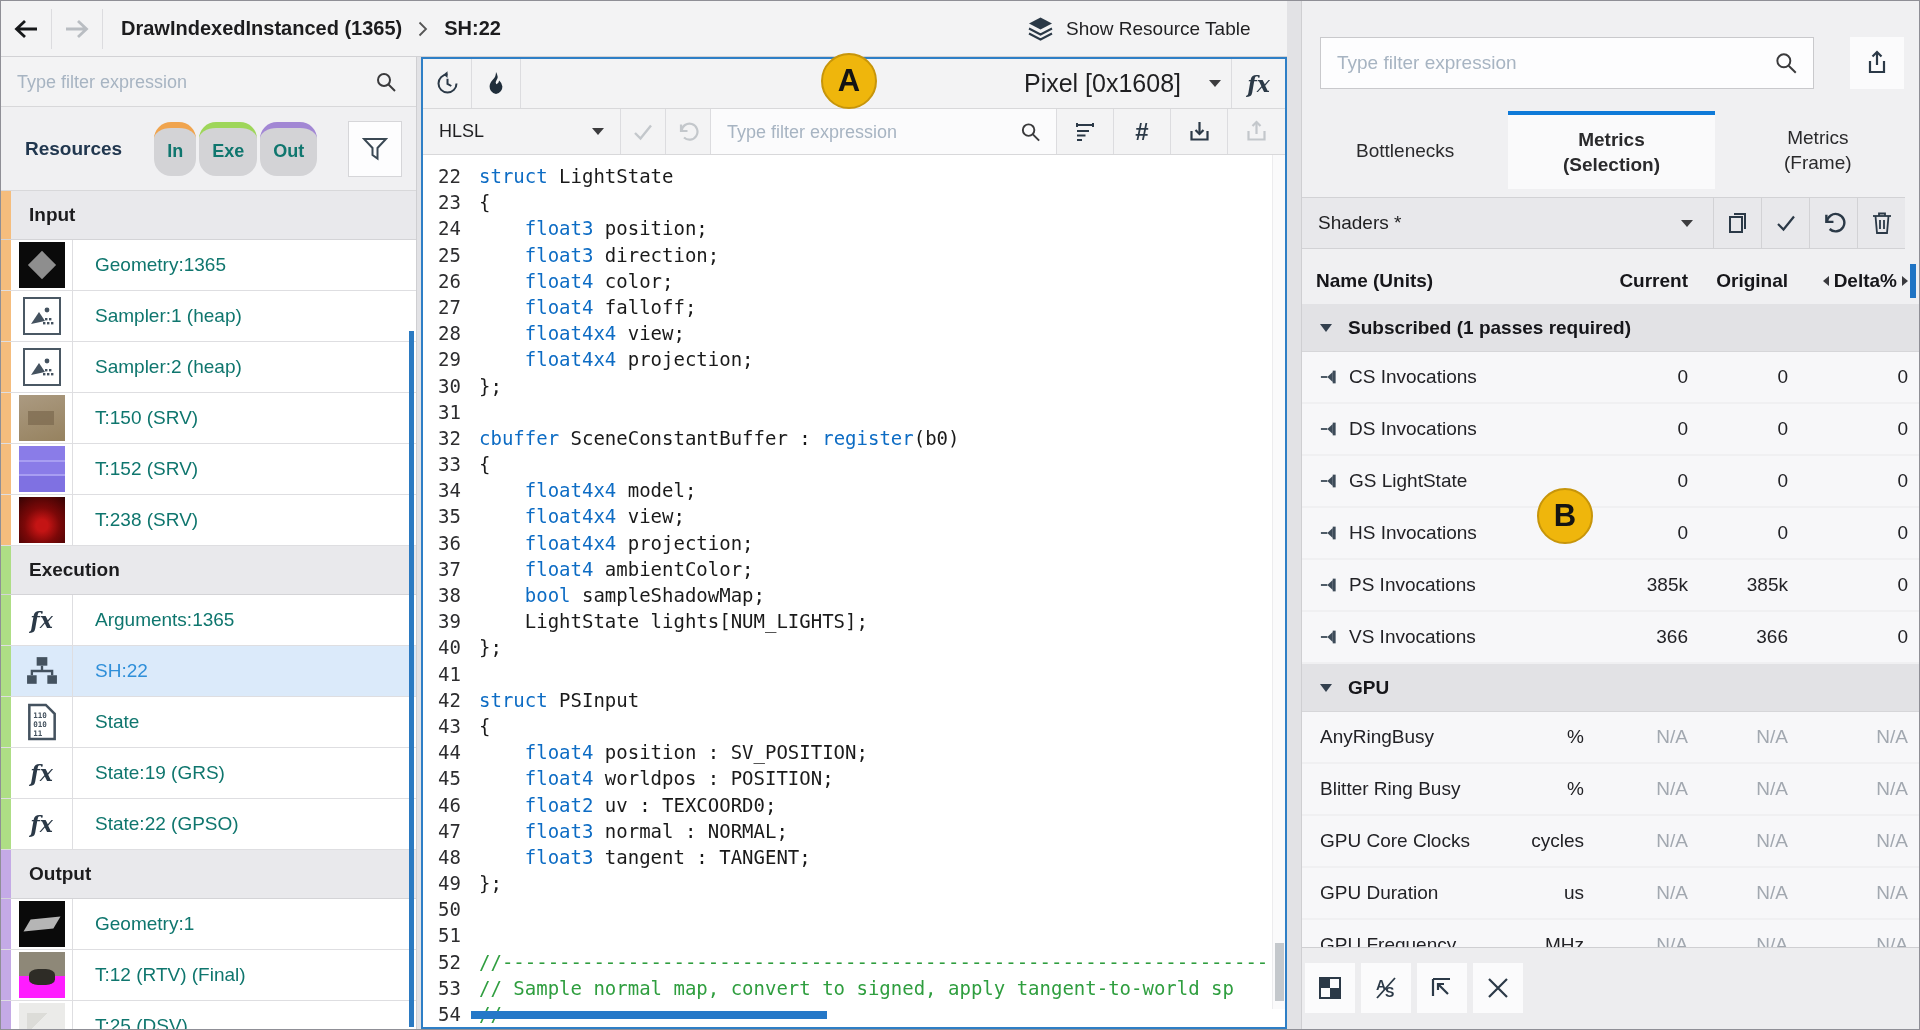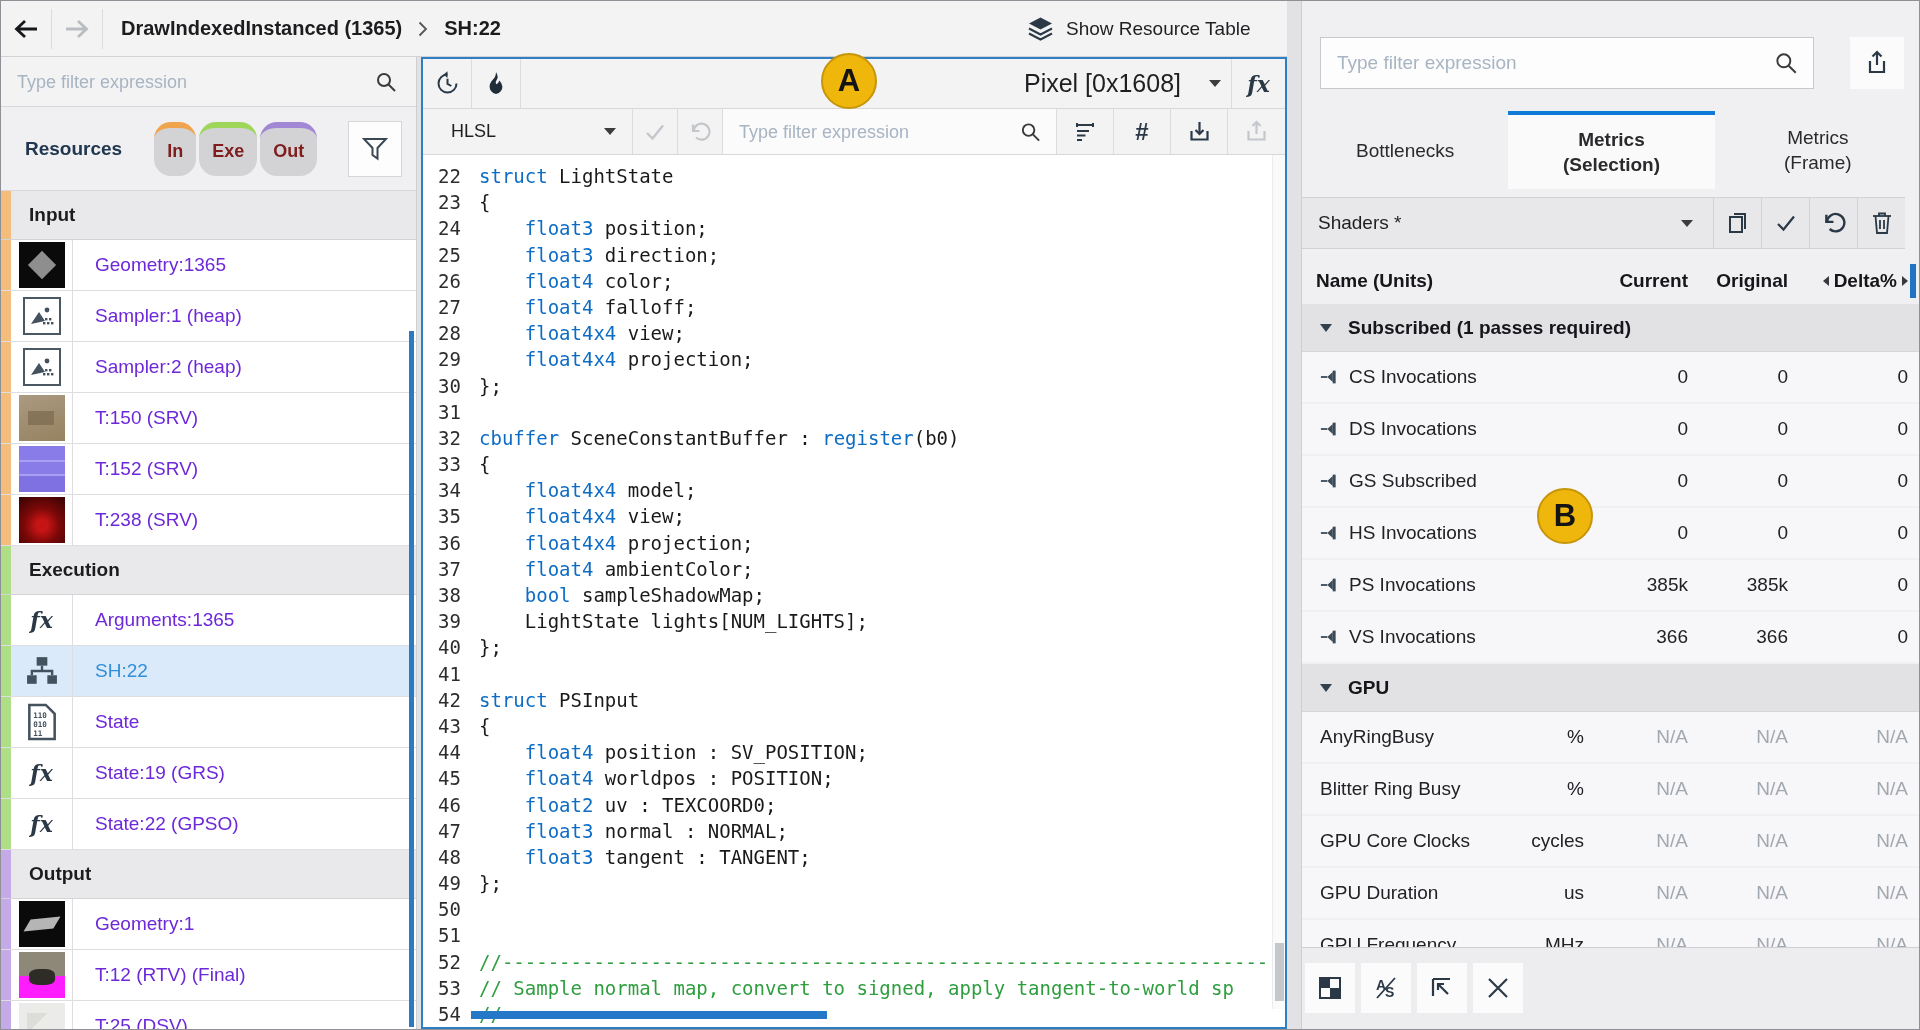--- a/index.html
+++ b/index.html
@@ -24,31 +24,31 @@
   
   .left-panel { position:absolute; left:0; top:56px; width:416px; height:974px; background:#fff;
     border-right:1px solid #cfcfd2; overflow:hidden; }
   .lp-filter { position:relative; height:50px; background:#f3f3f4; border-bottom:1px solid #d8d8da; }
   .ph { position:absolute; left:16px; top:50%; transform:translateY(-50%); font-size:18px; color:#a7b4c2; }
   .lp-filter .search-ic { position:absolute; right:18px; top:50%; transform:translateY(-50%); }
   .lp-resources { height:84px; background:#f0f0f2; border-bottom:1px solid #d8d8da; display:flex; align-items:center; position:relative; }
   .res-label-t { margin-left:24px; font-size:19px; font-weight:bold; color:#21374f; }
   .res-btns { display:flex; gap:3px; margin-left:32px; }
   .res-btn { height:54px; background:#d3d3d6; border-top:6px solid #999; padding:0 13px; display:flex; align-items:center;
-    font-size:18px; font-weight:bold; color:#7f1d1d;border-radius:17px; }
+    font-size:18px; font-weight:bold; color:#0f766e;border-radius:17px; }
   .funnel-btn { margin-left:auto; margin-right:14px; width:54px; height:56px; background:#fdfdfe; border:1px solid #d6d6d9;
     display:flex; align-items:center; justify-content:center; }
   .resource-list { position:absolute; left:0; top:134px; right:0; bottom:0; overflow:hidden; }
   .res-hdr { position:relative; height:49px; background:#e9e9ec; border-bottom:1px solid #d4d4d7;
     display:flex; align-items:center; padding-left:28px; font-size:19px; font-weight:bold; color:#1c1c1e; }
   .res-item { position:relative; height:51px; background:#fff; border-bottom:1px solid #dedee1;
     display:flex; align-items:center; padding-left:10px; }
   .stripe { position:absolute; left:0; top:0; bottom:0; width:10px; }
   .icon-cell { width:62px; height:100%; display:flex; align-items:center; justify-content:center; border-right:1px solid #dedee1; }
-  .res-item-label { margin-left:22px; font-size:19px; color:#6d28d9; white-space:nowrap; }
+  .res-item-label { margin-left:22px; font-size:19px; color:#0f766e; white-space:nowrap; }
   .res-item.selected { background:#dbeafa; }
   .res-item.selected .res-item-label { color:#2f8fd9; }
   .thumb { width:46px; height:46px; }
   .thumb-black { background:#0a0a0a; display:flex; align-items:center; justify-content:center; }
   .diamond { width:20px; height:20px; background:#8e8e8e; transform:rotate(45deg); }
   .para { width:28px; height:12px; background:#b5b5b5; transform:skewX(-35deg) rotate(-6deg); }
   .thumb-tan { background:linear-gradient(160deg,#ab9a81 0%,#96825f 100%); position:relative; }
   .thumb-tan::after { content:""; position:absolute; left:9px; top:16px; width:26px; height:14px; background:#7d6b50; opacity:.75; }
   .thumb-purple { background:linear-gradient(180deg,#8a7ce8 0 30%,#a89ef2 30% 35%,#8a7ce8 35% 60%,#a89ef2 60% 65%,#7f71e2 65% 100%); }
   .thumb-red { background:radial-gradient(circle at 50% 62%, #c41414 0 16%, #7c0808 48%, #340303 100%); }
@@ -65,21 +65,21 @@
   .shader-panel { position:absolute; left:420px; top:56px; width:866px; height:972px; background:#fff;
     border:2px solid #2e7fc6; }
   .sp-row1 { position:relative; height:50px; background:#f3f3f4; border-bottom:1px solid #d8d8da; display:flex; align-items:center; }
   .tool-btn { width:49px; height:100%; display:flex; align-items:center; justify-content:center; border-right:1px solid #dcdcdf; }
   .stage-select { position:absolute; right:64px; top:0; height:100%; display:flex; align-items:center; gap:28px; }
   .stage-label { font-size:25px; color:#1f1f21; }
   .chev { width:0; height:0; border-left:6px solid transparent; border-right:6px solid transparent; border-top:7px solid #3c3c3e; }
   .fx-btn { position:absolute; right:0; top:0; width:54px; height:100%; border-left:1px solid #dcdcdf;
     display:flex; align-items:center; justify-content:center; }
   .sp-row2 { height:46px; background:#f3f3f4; border-bottom:1px solid #d8d8da; display:flex; align-items:stretch; }
-  .hlsl-select { width:198px; display:flex; align-items:center; padding:0 16px; border-right:1px solid #dcdcdf; font-size:18px;margin-left:12px; }
+  .hlsl-select { width:198px; display:flex; align-items:center; padding:0 16px; border-right:1px solid #dcdcdf; font-size:18px; }
   .hlsl-select .chev { margin-left:auto; }
   .tb2-btn { width:45px; display:flex; align-items:center; justify-content:center; border-right:1px solid #dcdcdf; }
   .sp-filter { flex:1; position:relative; background:#fbfbfc; border-right:1px solid #dcdcdf; }
   .sp-filter .search-ic { position:absolute; right:14px; top:50%; transform:translateY(-50%); }
   .tb2-icon { width:57px; display:flex; align-items:center; justify-content:center; border-right:1px solid #dcdcdf; }
   .tb2-icon:last-child { border-right:none; }
   .hash-glyph { font-size:24px; font-weight:bold; color:#2b3947; }
   .code-wrap { position:absolute; left:0; right:14px; top:96px; bottom:0; overflow:hidden;
     font-family:"DejaVu Sans Mono",monospace; font-size:19px; padding-top:8px; }
   .code-line { height:26.2px; display:flex; white-space:pre; line-height:26.2px; }
@@ -605,21 +605,21 @@
           <span class="m-val">0</span>
           <span class="m-val">0</span>
         </div>
         <div class="m-row m-grid">
           <span class="m-name">
             <svg width="20" height="16" viewBox="0 0 22 16">
   <path d="M1 8 H8" stroke="#3c4a58" stroke-width="2"></path>
   <polygon points="8,8 14,2.5 14,13.5" fill="#3c4a58"></polygon>
   <rect x="14" y="1" width="3.2" height="14" fill="#3c4a58"></rect>
             </svg>
-            <span>GS Subscribed</span>
+            <span>GS LightState</span>
           </span>
           <span class="m-unit"></span>
           <span class="m-val">0</span>
           <span class="m-val">0</span>
           <span class="m-val">0</span>
         </div>
         <div class="m-row m-grid">
           <span class="m-name">
             <svg width="20" height="16" viewBox="0 0 22 16">
   <path d="M1 8 H8" stroke="#3c4a58" stroke-width="2"></path>

